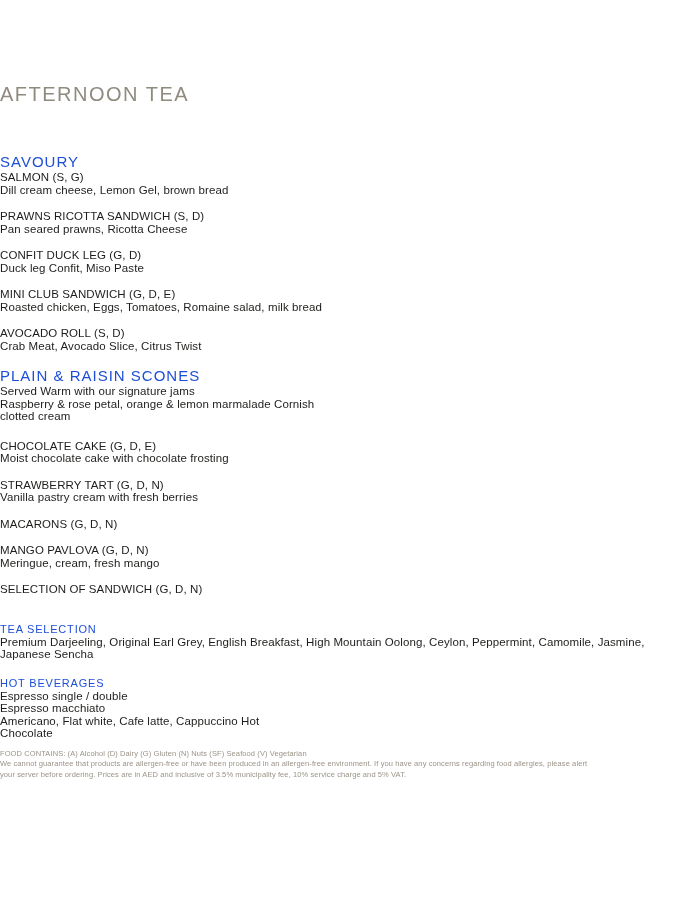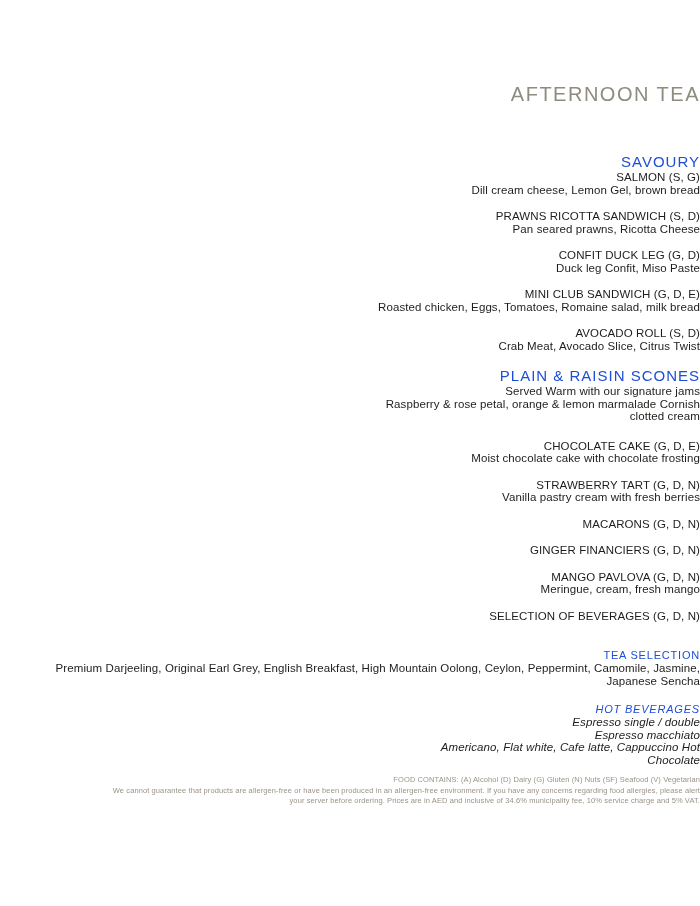--- a/index.html
+++ b/index.html
@@ -7,21 +7,21 @@
     width: 700px;
     height: 906px;
     background: #ffffff;
     overflow: hidden;
     font-family: "Liberation Sans", sans-serif;
   }
   .page {
     width: 700px;
     height: 906px;
     background: #ffffff;
-    text-align: right;
+    text-align: left;
   }
   .menu-title {
     padding-top: 84px;
     font-size: 20px;
     line-height: 21px;
     letter-spacing: 1.5px;
     color: #8f8b7e;
     font-weight: 400;
   }
   .section-savoury { margin-top: 49px; }
@@ -43,21 +43,21 @@
   .item-desc,
   .body-line {
     font-size: 11.5px;
     line-height: 12.5px;
     color: #1d1d1b;
     letter-spacing: 0.1px;
   }
   .section-scones { margin-top: 16px; }
   .section-patisserie { margin-top: 17px; }
   .section-tea { margin-top: 27px; }
-  .section-beverages { margin-top: 16px; font-style: italic; }
+  .section-beverages { margin-top: 16px; }
   .footer { margin-top: 9px; }
   .footer-line {
     font-size: 7.5px;
     line-height: 10.5px;
     letter-spacing: 0.1px;
     color: #9a9488;
   }
 </style>
 </head>
 <body>
@@ -103,44 +103,41 @@
       <div class="item-desc">Moist chocolate cake with chocolate frosting</div>
     </div>
     <div class="menu-item">
       <div class="item-name">STRAWBERRY TART (G, D, N)</div>
       <div class="item-desc">Vanilla pastry cream with fresh berries</div>
     </div>
     <div class="menu-item">
       <div class="item-name">MACARONS (G, D, N)</div>
     </div>
     <div class="menu-item">
-      <div class="item-name">GINGER FINANCIERS (G, D, N)</div>
-    </div>
-    <div class="menu-item">
       <div class="item-name">MANGO PAVLOVA (G, D, N)</div>
       <div class="item-desc">Meringue, cream, fresh mango</div>
     </div>
     <div class="menu-item">
-      <div class="item-name">SELECTION OF BEVERAGES (G, D, N)</div>
+      <div class="item-name">SELECTION OF SANDWICH (G, D, N)</div>
     </div>
   </div>
 
   <div class="section section-tea">
     <div class="section-header small">TEA SELECTION</div>
     <div class="body-line">Premium Darjeeling, Original Earl Grey, English Breakfast, High Mountain Oolong, Ceylon, Peppermint, Camomile, Jasmine,</div>
     <div class="body-line">Japanese Sencha</div>
   </div>
 
   <div class="section section-beverages">
     <div class="section-header small">HOT BEVERAGES</div>
     <div class="body-line">Espresso single / double</div>
     <div class="body-line">Espresso macchiato</div>
     <div class="body-line">Americano, Flat white, Cafe latte, Cappuccino Hot</div>
     <div class="body-line">Chocolate</div>
   </div>
 
   <div class="footer">
     <div class="footer-line">FOOD CONTAINS: (A) Alcohol (D) Dairy (G) Gluten (N) Nuts (SF) Seafood (V) Vegetarian</div>
     <div class="footer-line">We cannot guarantee that products are allergen-free or have been produced in an allergen-free environment. If you have any concerns regarding food allergies, please alert</div>
-    <div class="footer-line">your server before ordering. Prices are in AED and inclusive of 34.6% municipality fee, 10% service charge and 5% VAT.</div>
+    <div class="footer-line">your server before ordering. Prices are in AED and inclusive of 3.5% municipality fee, 10% service charge and 5% VAT.</div>
   </div>
 
 </div>
 
 </body></html>

